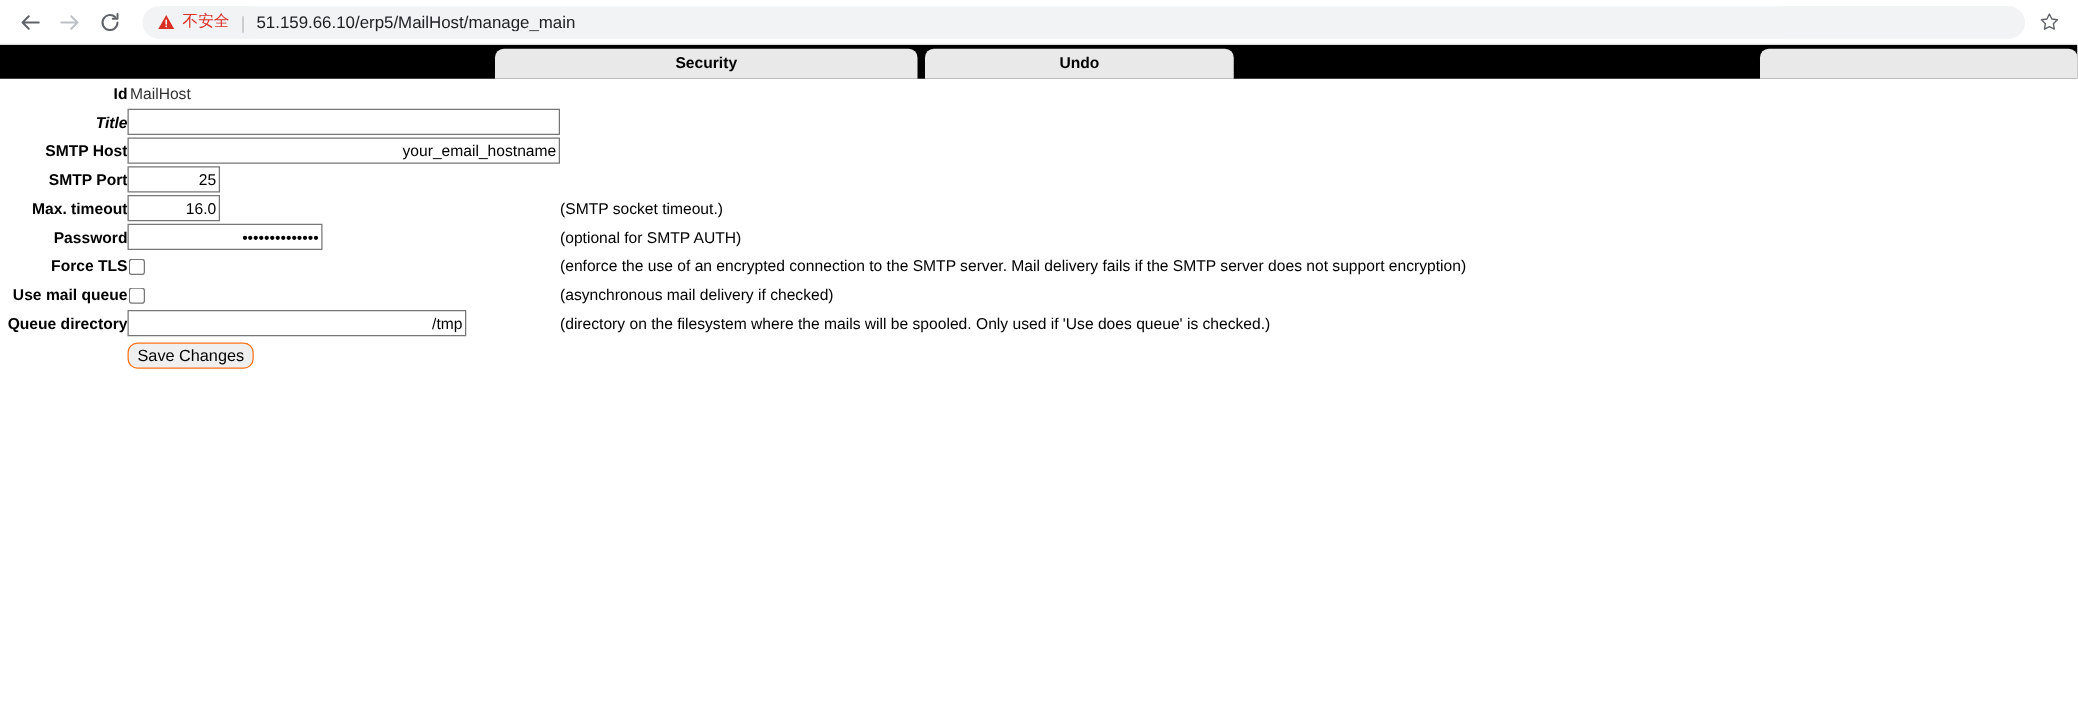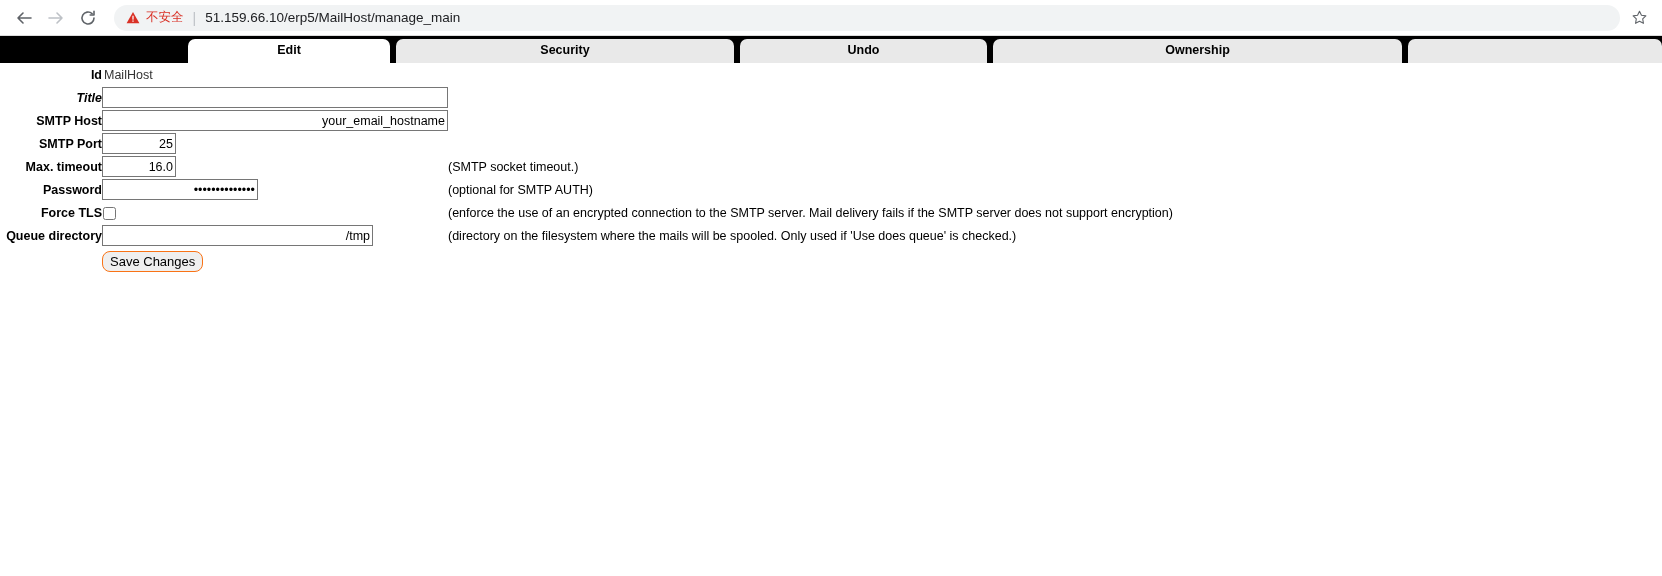--- a/index.html
+++ b/index.html
@@ -251,24 +251,22 @@
   </div>
 
   <div class="star-btn">
     <svg width="17" height="17" viewBox="0 0 20 20" aria-hidden="true">
       <path d="M10 2.6l2.3 4.7 5.2.75-3.75 3.65.9 5.15L10 14.4l-4.65 2.45.9-5.15L2.5 8.05l5.2-.75z" fill="none" stroke="#5f6368" stroke-width="1.3" stroke-linejoin="round"></path>
     </svg>
   </div>
 </div>
 
 <div class="tabstrip">
-  <div class="ztab active" style="left:188px;  width:202px;">Edit</div>
   <div class="ztab" style="left:396px;  width:338px;">Security</div>
   <div class="ztab" style="left:740px;  width:247px;">Undo</div>
-  <div class="ztab" style="left:993px;  width:409px;">Ownership</div>
   <div class="ztab" style="left:1408px; width:254px;"></div>
 </div>
 
 <div class="page">
 
 
   <table class="form">
     <tbody>
 
       <tr>
@@ -321,20 +319,27 @@
       </tr>
 
       <tr>
         <td class="lbl">Force TLS</td>
         <td class="fld">
           <input class="cb" type="checkbox" style="">
         </td>
         <td class="hlp">(enforce the use of an encrypted connection to the SMTP server. Mail delivery fails if the SMTP server does not support encryption)</td>
       </tr>
 
+      <tr>
+        <td class="lbl">Use mail queue</td>
+        <td class="fld">
+          <input class="cb" type="checkbox" style="">
+        </td>
+        <td class="hlp">(asynchronous mail delivery if checked)</td>
+      </tr>
 
       <tr>
         <td class="lbl">Queue directory</td>
         <td class="fld">
           <input class="txt w-queue" type="text" value="/tmp" style="">
         </td>
         <td class="hlp">(directory on the filesystem where the mails will be spooled. Only used if 'Use does queue' is checked.)</td>
       </tr>
 
       <tr>

